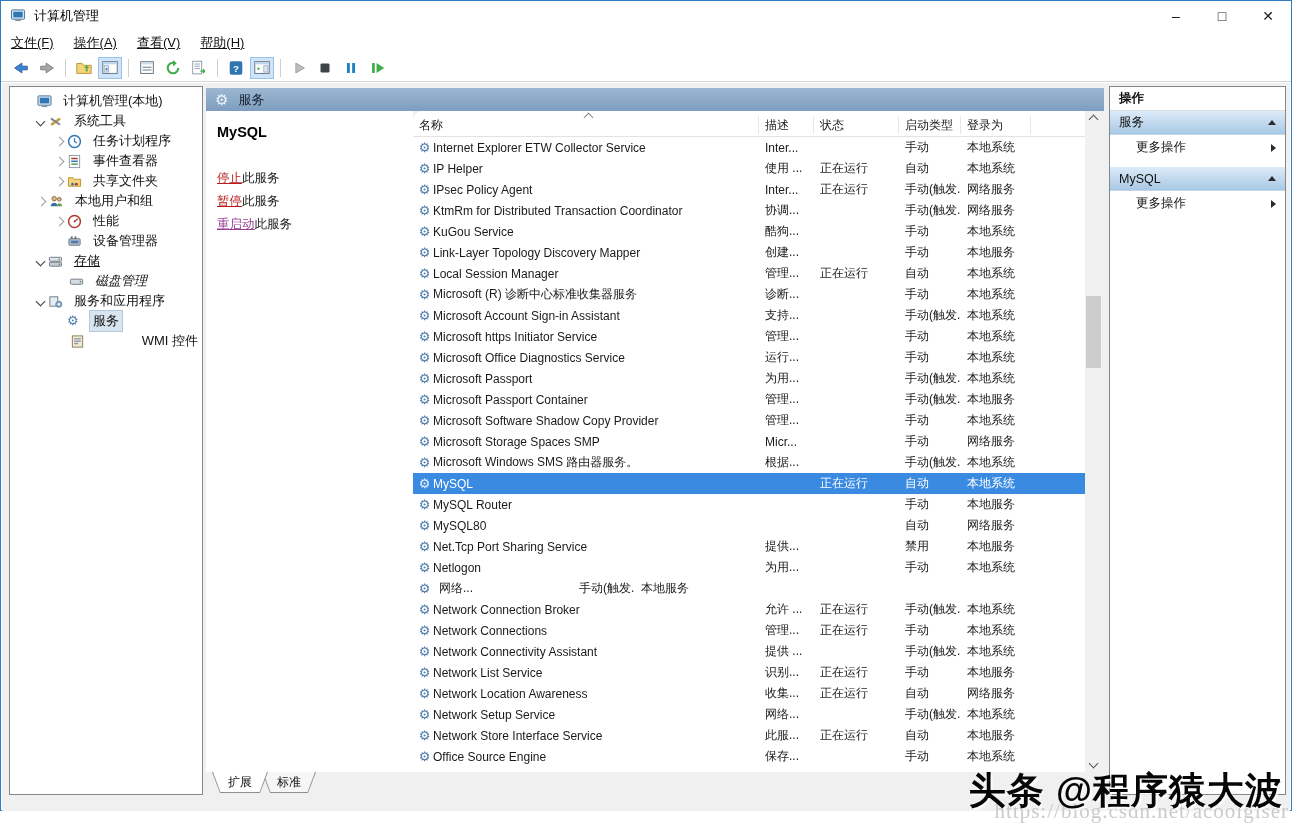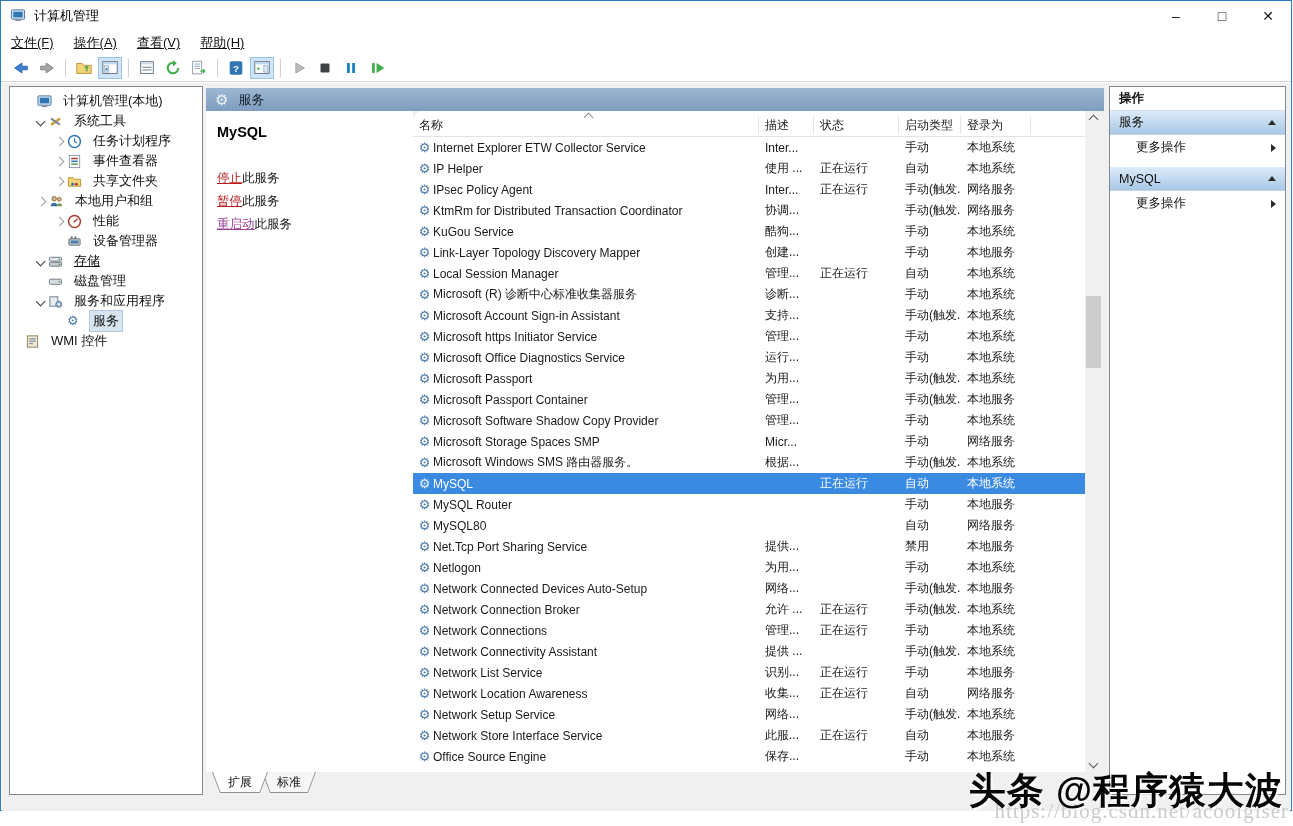--- a/index.html
+++ b/index.html
@@ -325,21 +325,21 @@
           <span class="ticon">
             <svg viewBox="0 0 16 16">
               <rect x="1.5" y="3.5" width="13" height="4.2" rx="1" fill="#dfe5ea" stroke="#6d7884"></rect>
               <rect x="1.5" y="8.8" width="13" height="4.2" rx="1" fill="#c6cdd4" stroke="#6d7884"></rect>
               <circle cx="12" cy="5.6" r=".9" fill="#5a9c4f"></circle>
               <circle cx="12" cy="10.9" r=".9" fill="#5a9c4f"></circle>
             </svg>
           </span>
           <span class="tlabel">存储</span>
         </div>
-        <div class="titem" style="padding-left: 23px;">
+        <div class="titem" style="padding-left: 44px; font-style: italic;">
           <span class="texp"></span>
           <span class="ticon">
             <svg viewBox="0 0 16 16">
               <rect x="1.5" y="5.5" width="13" height="5.5" rx="1.2" fill="#d7dde2" stroke="#6d7884"></rect>
               <circle cx="12.2" cy="8.2" r=".9" fill="#5a9c4f"></circle>
             </svg>
           </span>
           <span class="tlabel">磁盘管理</span>
         </div>
         <div class="titem" style="padding-left: 23px;">
@@ -355,21 +355,21 @@
           </span>
           <span class="tlabel">服务和应用程序</span>
         </div>
         <div class="titem sel" style="padding-left: 42px;">
           <span class="texp"></span>
           <span class="ticon">
             <span class="gearchar">⚙</span>
           </span>
           <span class="tlabel">服务</span>
         </div>
-        <div class="titem" style="">
+        <div class="titem" style=" justify-content: space-between;">
           <span class="texp"></span>
           <span class="ticon">
             <svg viewBox="0 0 16 16">
               <rect x="2.5" y="2" width="11" height="12" fill="#efe9d8" stroke="#8a7d55"></rect>
               <rect x="4.5" y="4.5" width="7" height="1.4" fill="#8a97a3"></rect>
               <rect x="4.5" y="7" width="7" height="1.4" fill="#8a97a3"></rect>
               <rect x="4.5" y="9.5" width="4" height="1.4" fill="#8a97a3"></rect>
             </svg>
           </span>
           <span class="tlabel">WMI 控件</span>
@@ -563,21 +563,20 @@
           <div class="lrow">
             <span class="c-icon">⚙</span>
             <span class="c-name">Netlogon</span>
             <span class="c-desc">为用...</span>
             <span class="c-status"></span>
             <span class="c-start">手动</span>
             <span class="c-logon">本地系统</span>
           </div>
           <div class="lrow">
             <span class="c-icon">⚙</span>
-            <span class="c-name">Network Connected Devices Auto-Setup</span>
             <span class="c-desc">网络...</span>
             <span class="c-status"></span>
             <span class="c-start">手动(触发...</span>
             <span class="c-logon">本地服务</span>
           </div>
           <div class="lrow">
             <span class="c-icon">⚙</span>
             <span class="c-name">Network Connection Broker</span>
             <span class="c-desc">允许 ...</span>
             <span class="c-status">正在运行</span>

